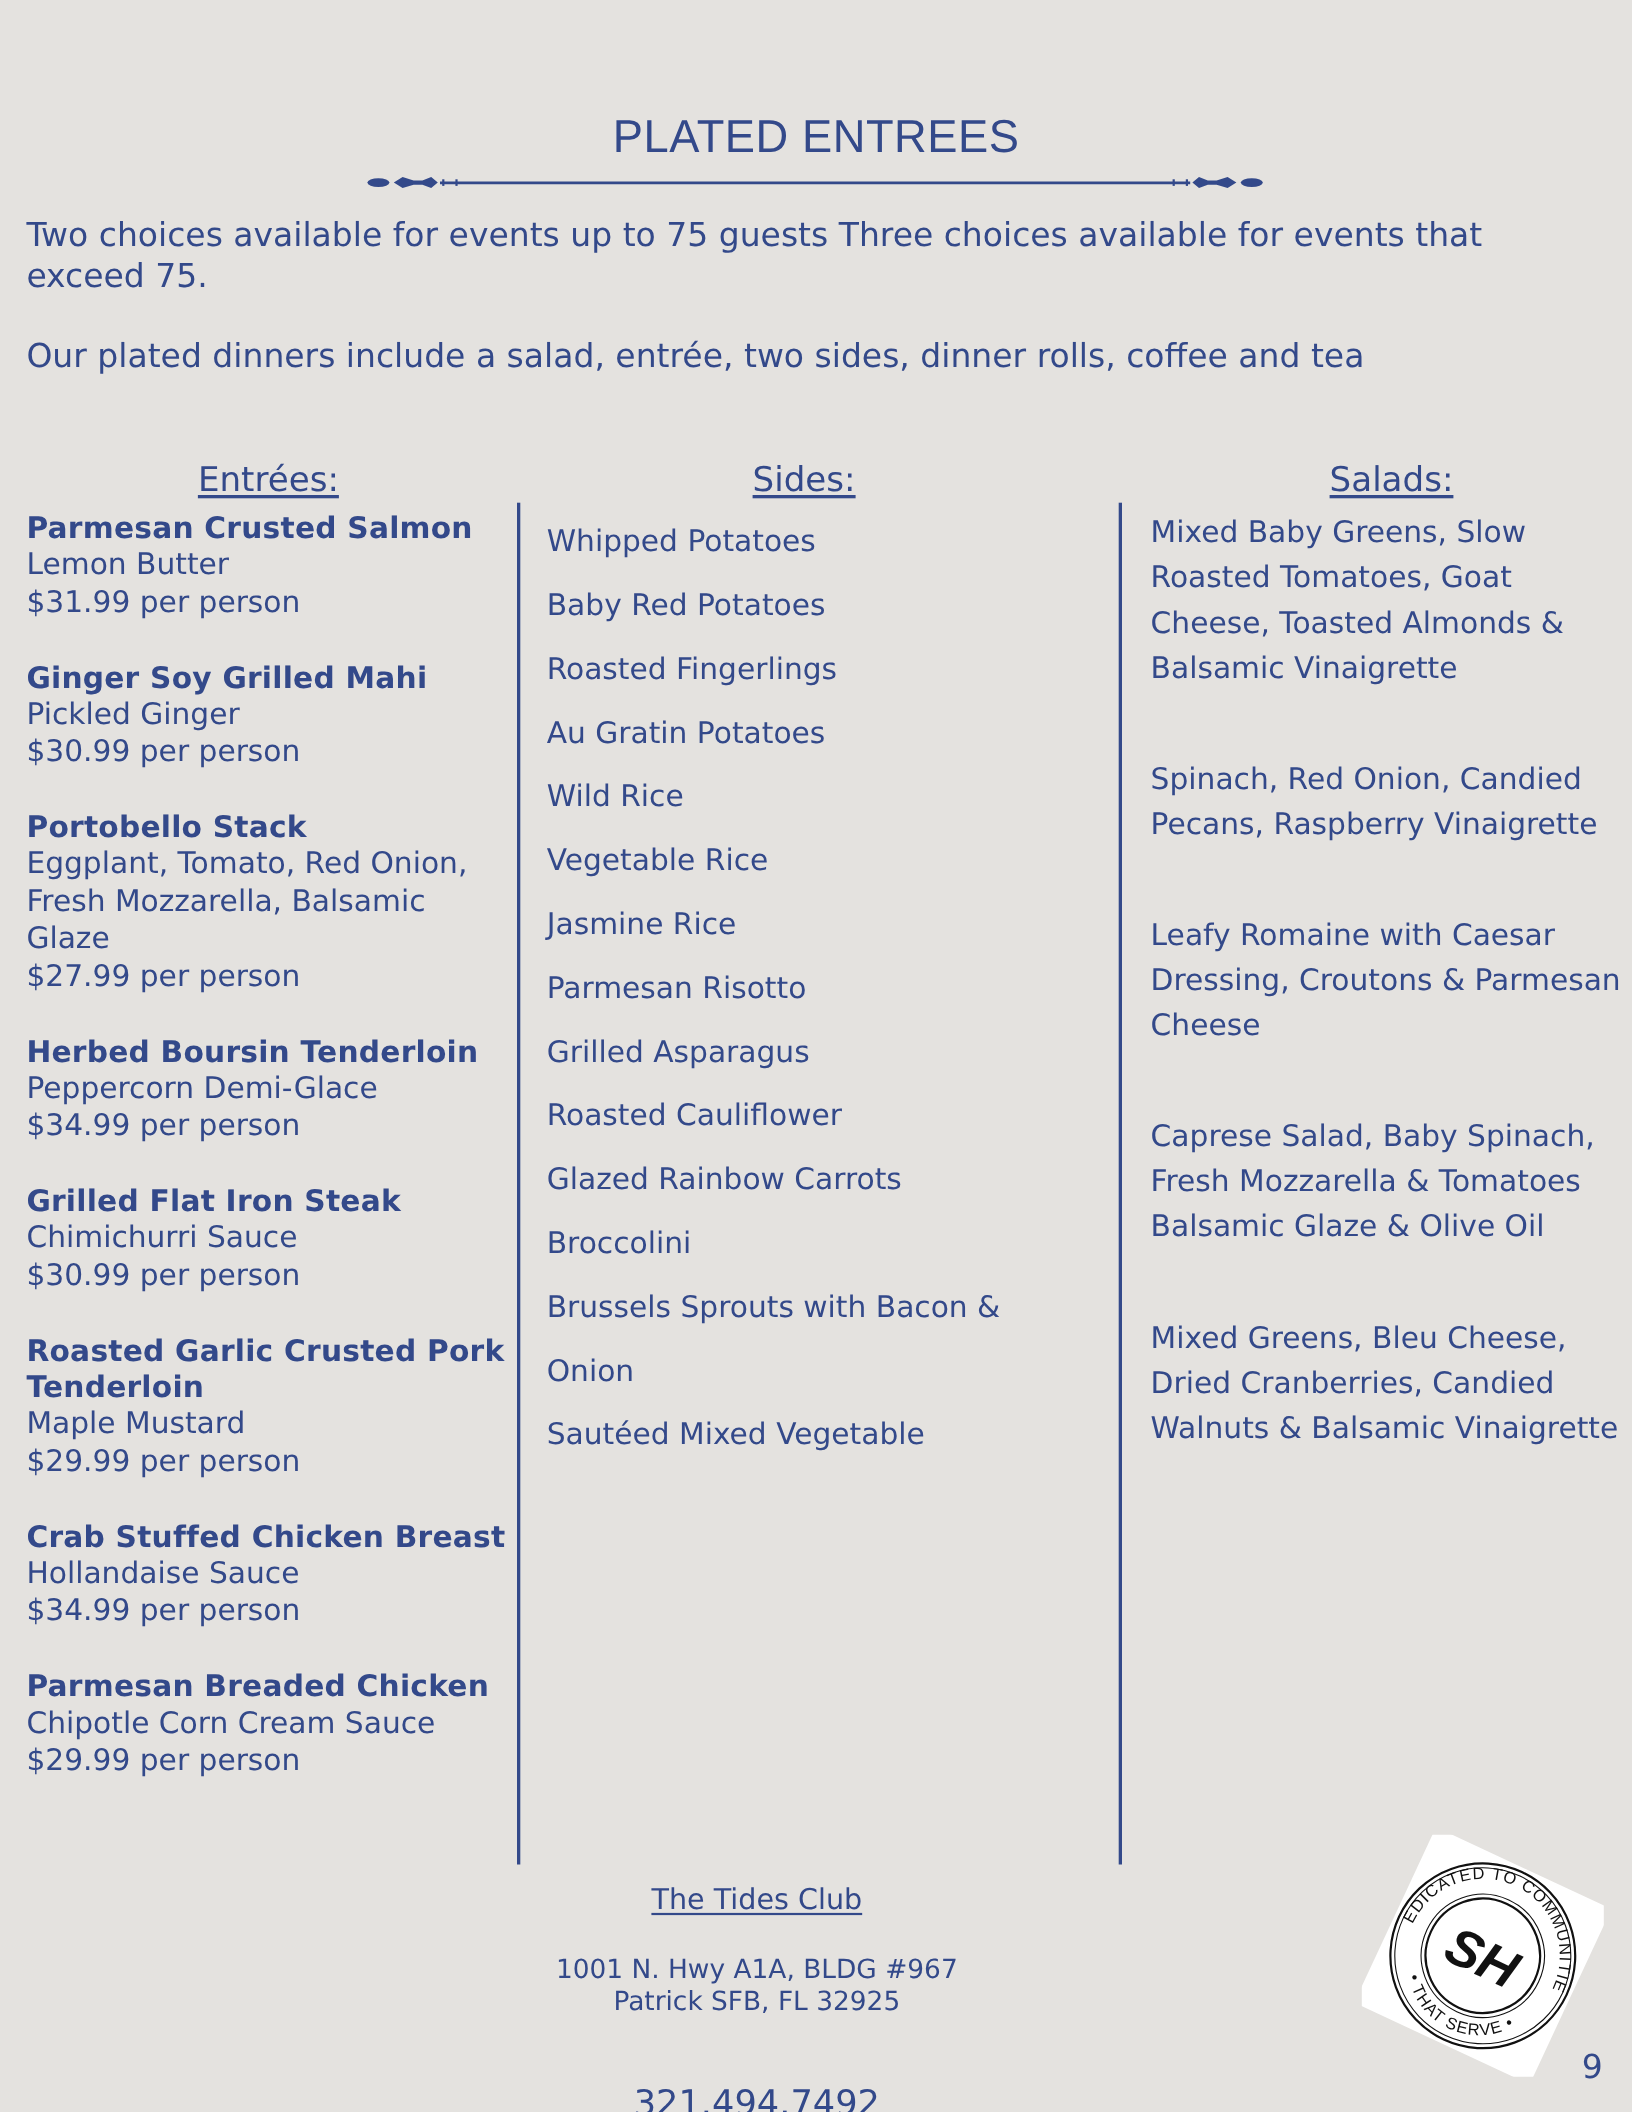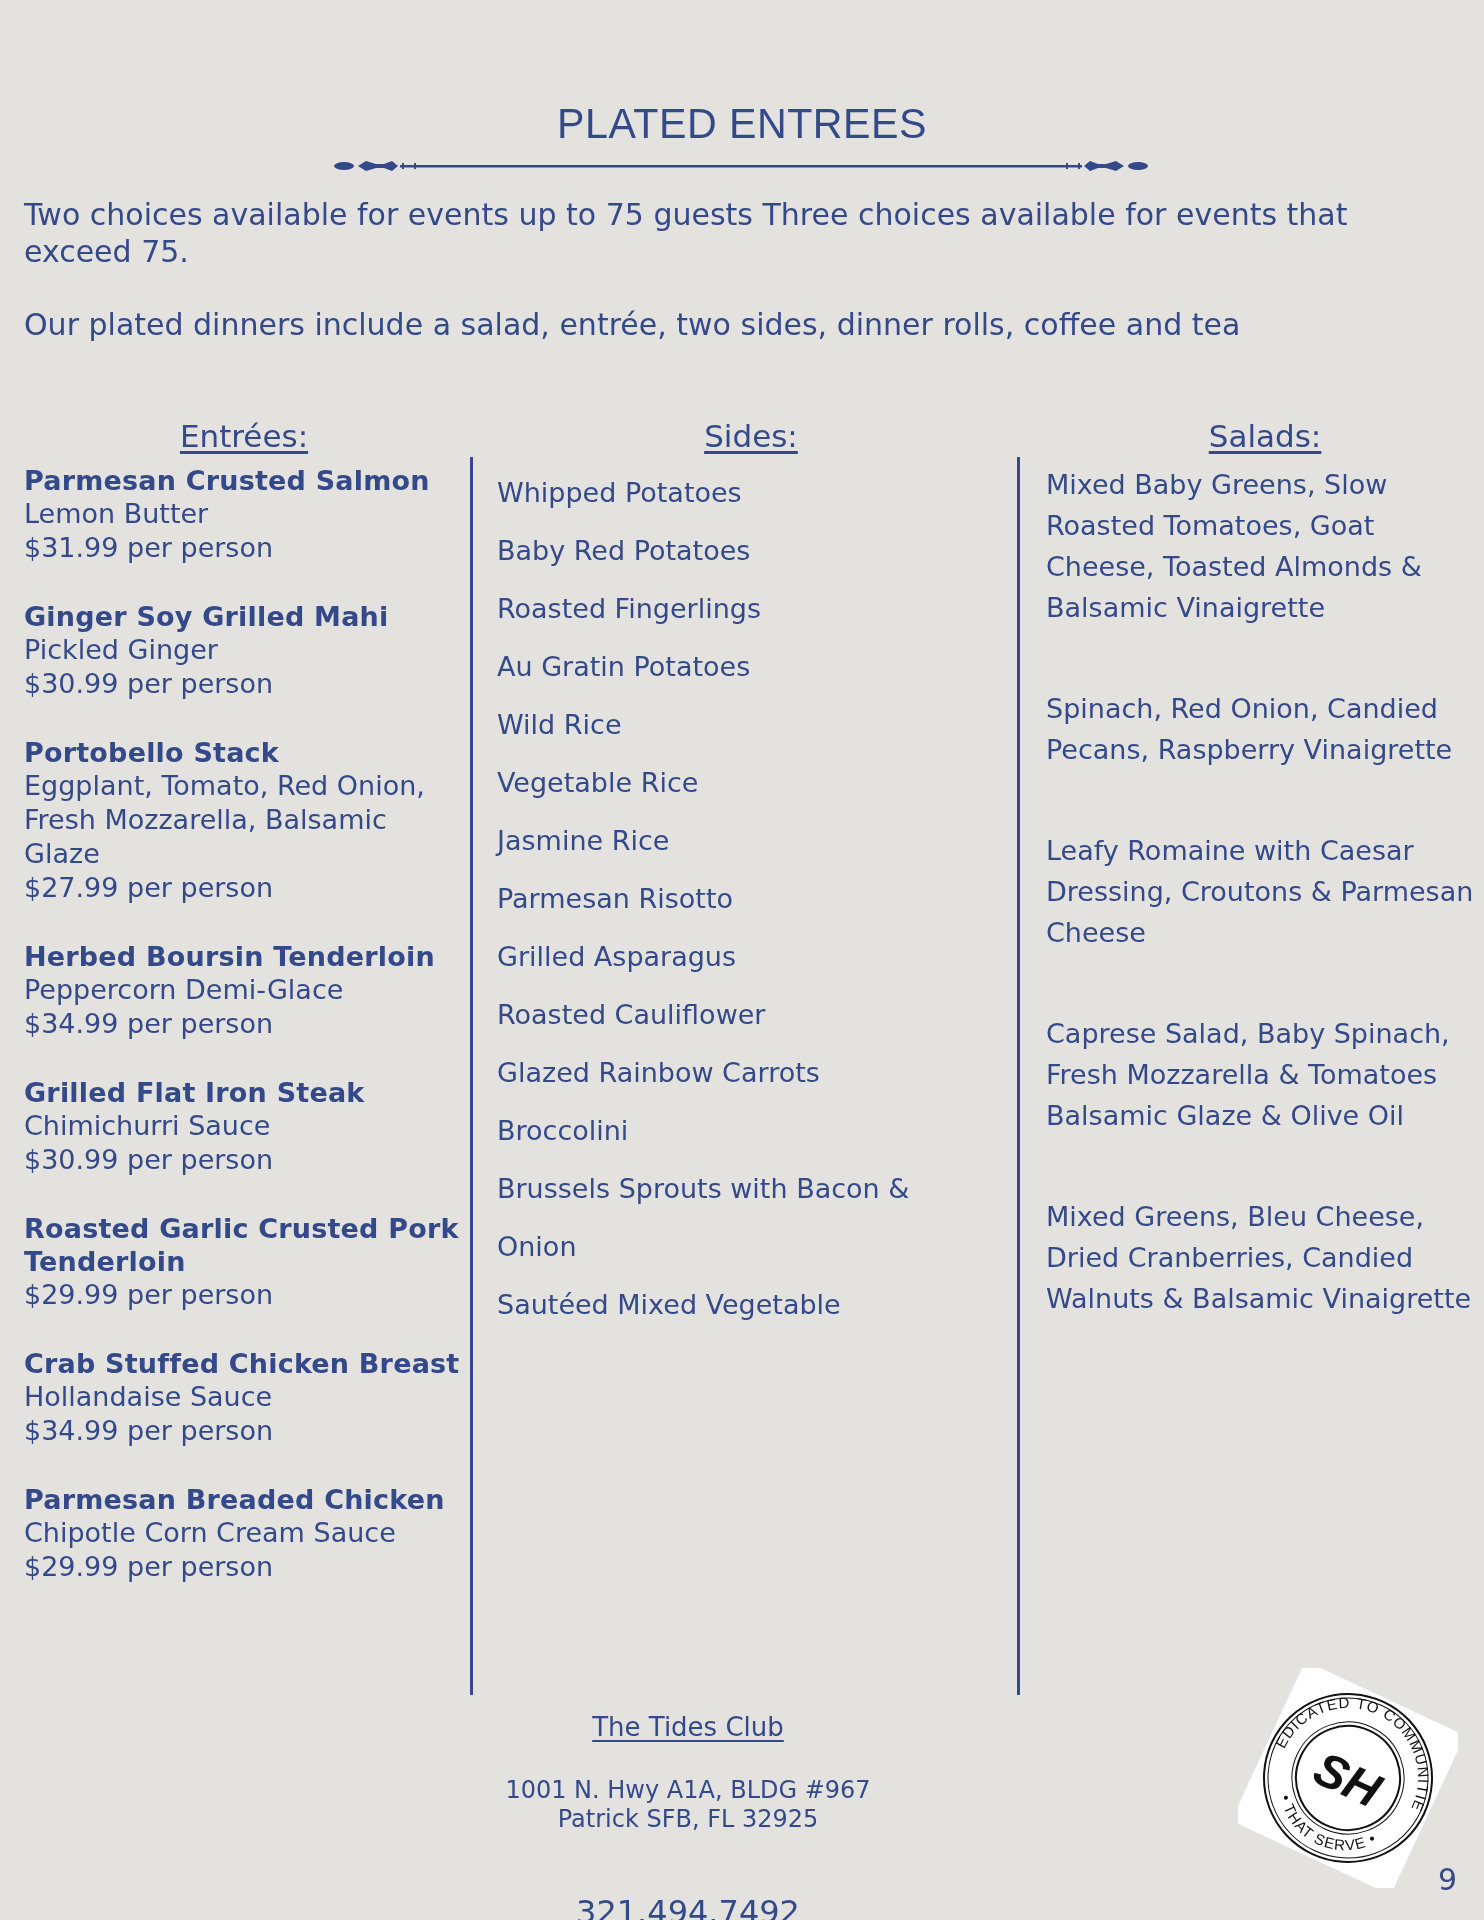--- a/index.html
+++ b/index.html
@@ -55,21 +55,21 @@
     <rect x="748" y="5" width="2" height="6"></rect>
     <path d="M794 8 L786 3 L776 6 L768 6 L760 3 L754 8 L760 13 L768 10 L776 10 L786 13 Z"></path>
     <ellipse cx="808" cy="8" rx="10" ry="4"></ellipse>
   </g>
 </svg>
 
 <div class="abs intro intro1">Two choices available for events up to 75 guests Three choices available for events that exceed 75.</div>
 <div class="abs intro intro2">Our plated dinners include a salad, entrée, two sides, dinner rolls, coffee and tea</div>
 
 <div class="abs col-head" style="left:24px; width:440px;">Entrées:</div>
-<div class="abs col-head" style="left:491px; width:520px;">Sides:</div>
+<div class="abs col-head" style="left:471px; width:520px;">Sides:</div>
 <div class="abs col-head" style="left:1046px; width:438px;">Salads:</div>
 
 <div class="abs vline" style="left:470px;"></div>
 <div class="abs vline" style="left:1017px;"></div>
 
 <div class="abs entrees">
   <div class="entree">
     <div class="name">Parmesan Crusted Salmon</div>
     <div class="sauce">Lemon Butter</div>
     <div class="price">$31.99 per person</div>
@@ -89,20 +89,21 @@
     <div class="sauce">Peppercorn Demi-Glace</div>
     <div class="price">$34.99 per person</div>
   </div>
   <div class="entree">
     <div class="name">Grilled Flat Iron Steak</div>
     <div class="sauce">Chimichurri Sauce</div>
     <div class="price">$30.99 per person</div>
   </div>
   <div class="entree">
     <div class="name">Roasted Garlic Crusted Pork Tenderloin</div>
+    <div class="sauce">Maple Mustard</div>
     <div class="price">$29.99 per person</div>
   </div>
   <div class="entree">
     <div class="name">Crab Stuffed Chicken Breast</div>
     <div class="sauce">Hollandaise Sauce</div>
     <div class="price">$34.99 per person</div>
   </div>
   <div class="entree">
     <div class="name">Parmesan Breaded Chicken</div>
     <div class="sauce">Chipotle Corn Cream Sauce</div>

